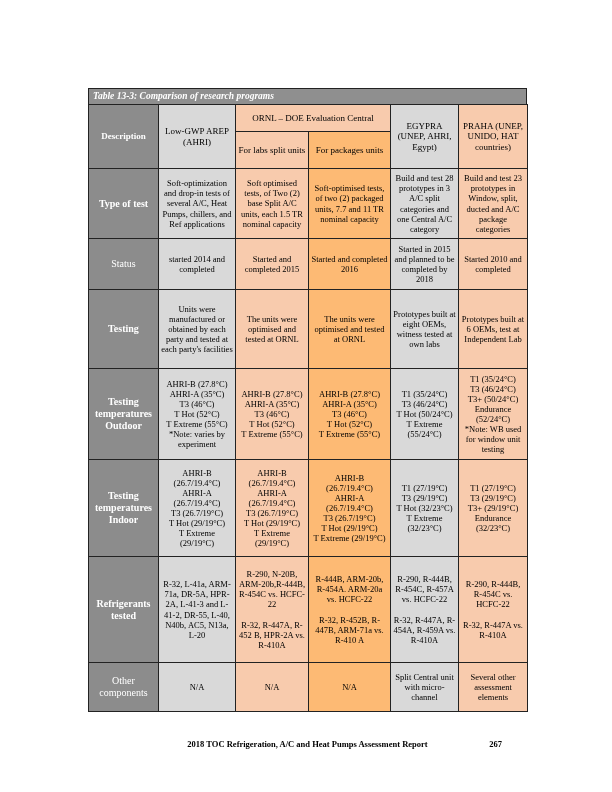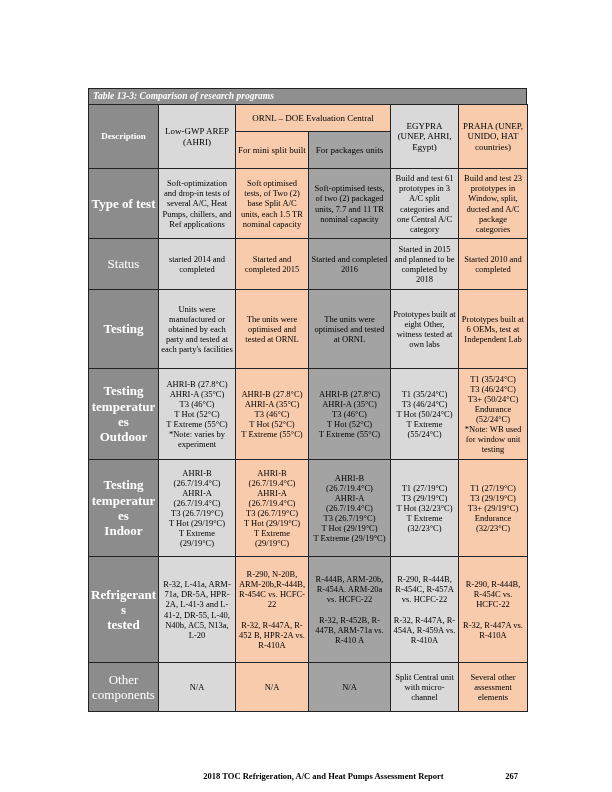--- a/index.html
+++ b/index.html
@@ -39,31 +39,31 @@
     vertical-align:middle;
     padding:1px 2px;
     box-sizing:border-box;
     white-space:pre-line;
     word-wrap:break-word;
   }
   td.lbl{
     background:#8c8c8c;
     color:#fff;
     font-weight:bold;
-    font-size:13px;
+    font-size:10px;
   }
   td.gray{background:#d9d9d9;}
   td.salmon{background:#f8cbad;}
-  td.yellow{background:#a3a3a3;}
+  td.yellow{background:#fdba74;}
   tr.bold td{font-weight:normal;}
   .hdr td{font-size:9px;}
   .footer{
     position:absolute;
-    left:104px;top:739px;width:439px;
-    font-size:8.5px;font-weight:bold;margin-top:32px;
+    left:88px;top:739px;width:439px;
+    font-size:8.5px;font-weight:bold;
   }
   .footer .ftext{display:block;text-align:center;}
   .footer .fpage{position:absolute;right:25px;top:0;}
 </style>
 </head>
 <body>
 
 <div class="page">
 
   <div class="tablewrap">
@@ -82,48 +82,48 @@
 
       <tbody>
           <tr class="hdr" style="height:27px">
         <td class="lbl" rowspan="2">Description</td>
         <td class="gray" rowspan="2">Low-GWP AREP (AHRI)</td>
         <td class="salmon" colspan="2">ORNL – DOE  Evaluation Central</td>
         <td class="gray" rowspan="2">EGYPRA (UNEP, AHRI, Egypt)</td>
         <td class="salmon" rowspan="2">PRAHA (UNEP, UNIDO, HAT countries)</td>
       </tr>
       <tr class="hdr" style="height:37px">
-        <td class="salmon">For mini split built</td>
+        <td class="salmon">For labs split units</td>
         <td class="yellow">For packages units</td>
       </tr>
 
       <tr style="height:70px">
         <td class="lbl">Type of test</td>
         <td class="gray">Soft-optimization and drop-in tests of several A/C, Heat Pumps, chillers, and Ref  applications</td>
         <td class="salmon">Soft optimised tests, of Two (2) base Split A/C units, each 1.5 TR nominal capacity</td>
         <td class="yellow">Soft-optimised tests, of two (2) packaged units, 7.7 and 11 TR nominal capacity</td>
-        <td class="gray">Build and test 61 prototypes in 3 A/C split categories and one Central A/C category</td>
+        <td class="gray">Build and test 28 prototypes in 3 A/C split categories and one Central A/C category</td>
         <td class="salmon">Build and test 23 prototypes in Window, split, ducted and A/C package categories</td>
       </tr>
 
       <tr class="bold" style="height:51px">
         <td class="lbl">Status</td>
         <td class="gray">started 2014 and completed</td>
         <td class="salmon">Started and completed 2015</td>
         <td class="yellow">Started and completed 2016</td>
         <td class="gray">Started in 2015 and planned to be completed by 2018</td>
         <td class="salmon">Started 2010 and completed</td>
       </tr>
 
       <tr style="height:79px">
         <td class="lbl">Testing</td>
         <td class="gray">Units were manufactured or obtained by each party and tested at each party's facilities</td>
         <td class="salmon">The units were optimised and tested at ORNL</td>
         <td class="yellow">The units were optimised and tested at ORNL</td>
-        <td class="gray">Prototypes built at eight Other, witness tested at own labs</td>
+        <td class="gray">Prototypes built at eight OEMs, witness tested at own labs</td>
         <td class="salmon">Prototypes built at 6 OEMs, test at Independent Lab</td>
       </tr>
 
       <tr style="height:91px">
         <td class="lbl">Testing
 temperatures
 Outdoor</td>
         <td class="gray">AHRI-B (27.8°C)
 AHRI-A (35°C)
 T3 (46°C)

